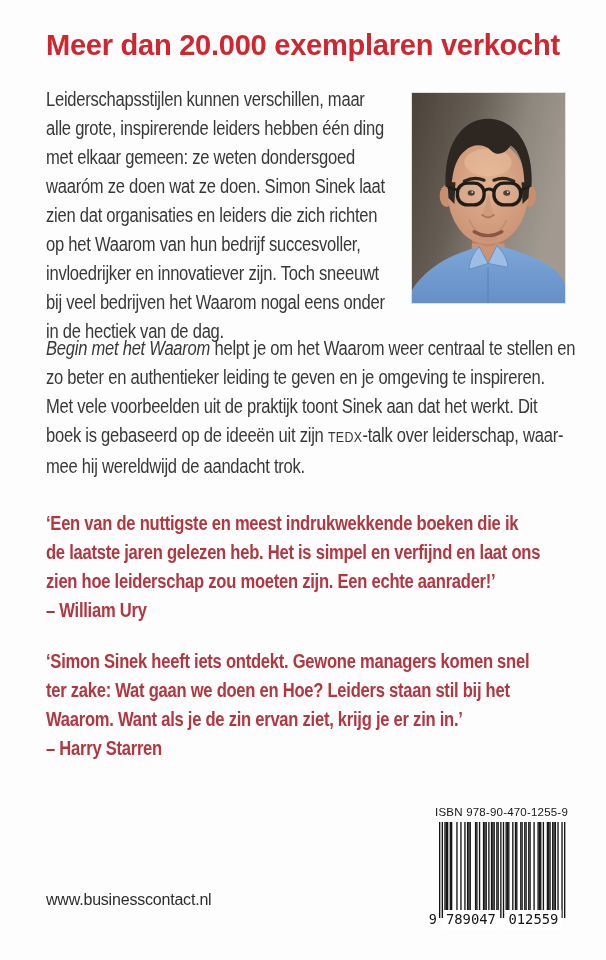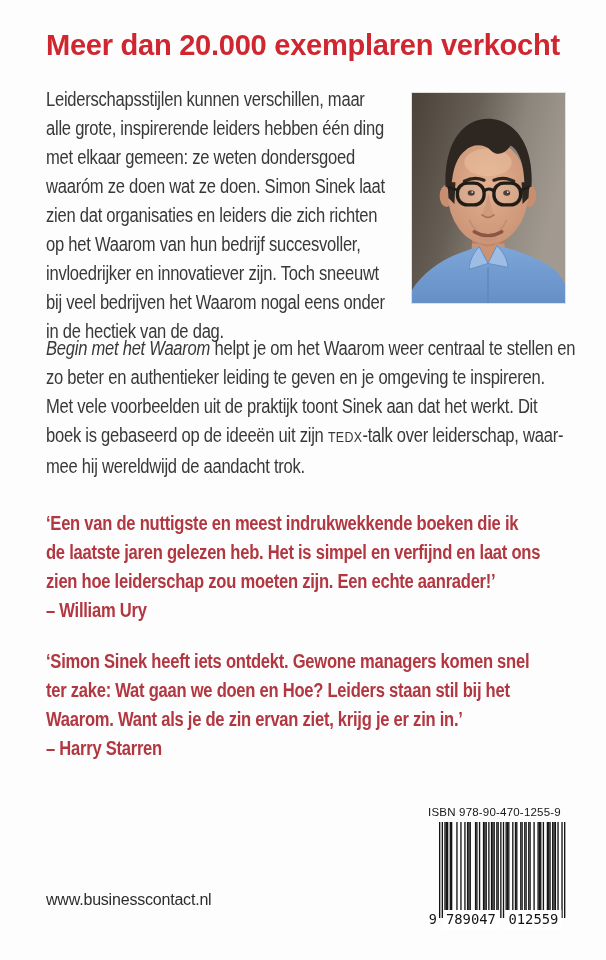--- a/index.html
+++ b/index.html
@@ -37,21 +37,21 @@
     font-size:19.5px; font-weight:bold; line-height:29px; letter-spacing:-0.3px;
     color:var(--quote_red);
     transform:scaleX(0.85); transform-origin:left top;
   }
   .quote-1 { top:509px; }
   .quote-2 { top:647px; }
   .website {
     position:absolute; left:46px; top:891px;
     font-size:16px; letter-spacing:-0.2px; color:var(--website_text);
   }
-  .isbn-block { position:absolute; left:428px; top:806px; width:140px; text-align:left; }
+  .isbn-block { position:absolute; left:428px; top:806px; width:140px; text-align:right; }
   .isbn-label {
     font-size:11.5px; letter-spacing:0.2px; color:#161616;
     font-family:"Liberation Sans", sans-serif; white-space:nowrap;
   }
   .barcode { margin-top:2px; }
   .it { font-style:italic; }
   .sc { font-size:0.75em; letter-spacing:0.4px; }
   .line { white-space:nowrap; }
 </style>
 </head>

